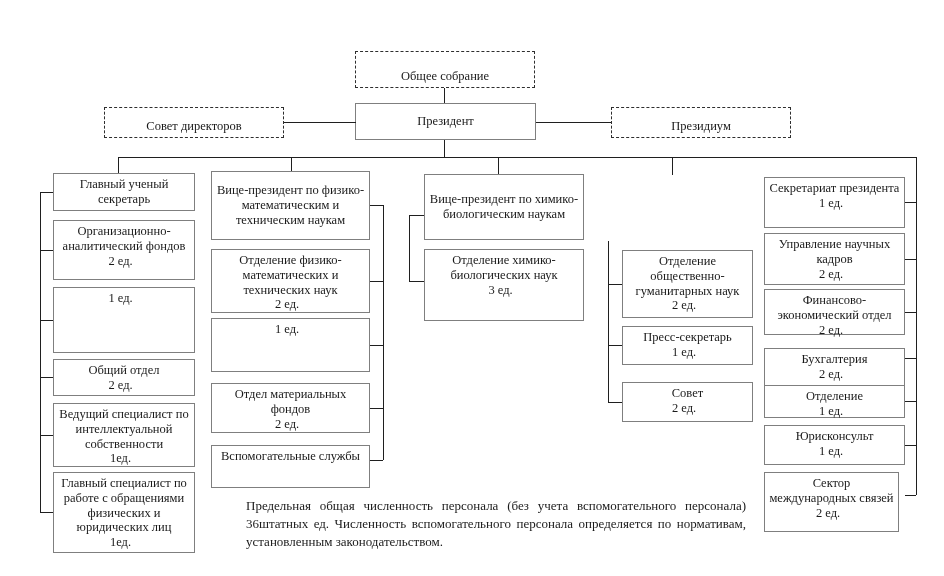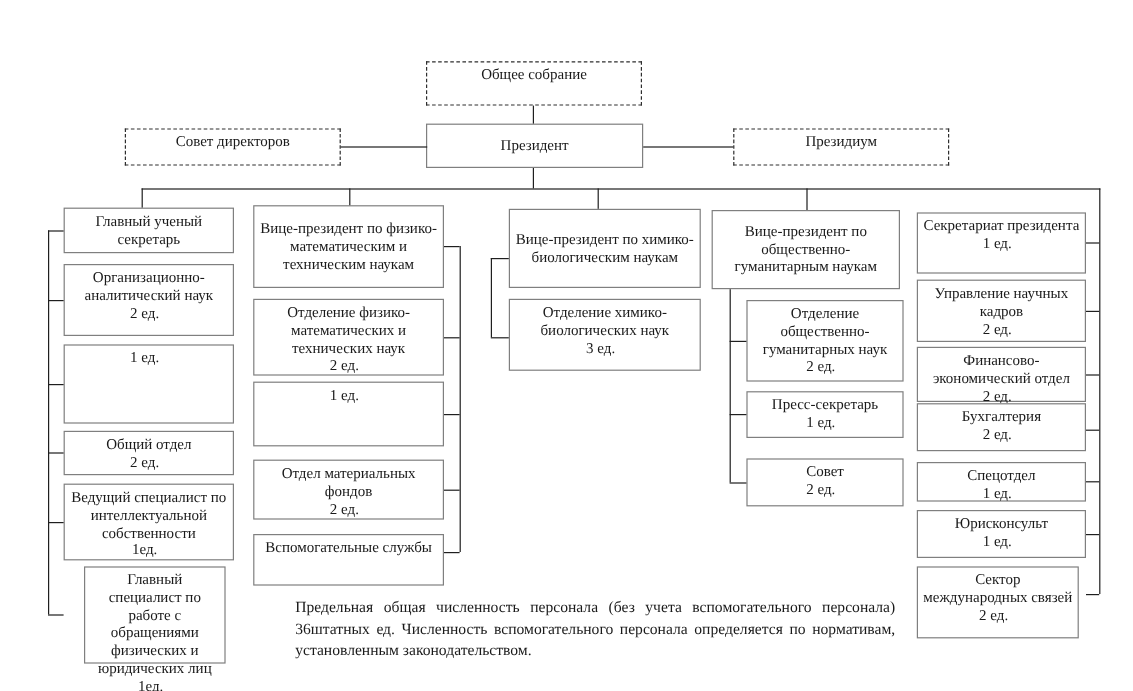--- a/index.html
+++ b/index.html
@@ -2,21 +2,21 @@
 <html><head>
 <meta charset="utf-8">
 <style>
   html,body{margin:0;padding:0;background:#fff;}
   #stage{position:relative;width:944px;height:576px;background:#ffffff;overflow:hidden;
          font-family:"Liberation Serif", serif;color:#1a1a1a;}
   .box{position:absolute;border:1px solid #7f7f7f;background:#fff;box-sizing:border-box;
        display:flex;flex-direction:column;justify-content:flex-start;
        padding:3px 4px;font-size:12.5px;line-height:1.18;text-align:center;}
   .ctr{justify-content:center;}
-  .dashed{border:1.5px dashed #2e2e2e;justify-content:flex-start;}
+  .dashed{border:1.5px dashed #2e2e2e;justify-content:flex-end;}
   .bt{width:100%;}
   .bc{width:100%;text-align:center;padding-right:7px;box-sizing:border-box;font-family:Liberation Serif, serif;}
   .hl,.vl{position:absolute;background:#1f1f1f;}
   .hl{height:1px;}
   .vl{width:1px;}
   .note{position:absolute;left:246px;top:497px;width:500px;margin:0;
         font-size:13px;line-height:1.4;text-align:justify;color:#1a1a1a;}
 </style>
 </head>
 <body>
@@ -33,35 +33,35 @@
     <div class="bt">Президент</div>
   </div>
   <div class="box dashed" style="left:611px;top:107px;width:180px;height:31px">
     <div class="bt">Президиум</div>
   </div>
 
   <div class="box ctr" style="left:53px;top:173px;width:142px;height:38px">
     <div class="bt">Главный ученый секретарь</div>
   </div>
   <div class="box" style="left:53px;top:220px;width:142px;height:60px">
-    <div class="bt">Организационно-аналитический наук</div>
+    <div class="bt">Организационно-аналитический фондов</div>
     <div class="bc">2 ед.</div>
   </div>
   <div class="box" style="left:53px;top:287px;width:142px;height:66px">
     <div class="bc">1 ед.</div>
   </div>
   <div class="box" style="left:53px;top:359px;width:142px;height:37px">
     <div class="bt">Общий отдел</div>
     <div class="bc">2 ед.</div>
   </div>
   <div class="box" style="left:53px;top:403px;width:142px;height:64px">
     <div class="bt">Ведущий специалист по интеллектуальной собственности</div>
     <div class="bc">1ед.</div>
   </div>
-  <div class="box" style="left:70px;top:472px;width:118px;height:81px">
+  <div class="box" style="left:53px;top:472px;width:142px;height:81px">
     <div class="bt">Главный специалист по работе с обращениями физических и юридических лиц</div>
     <div class="bc">1ед.</div>
   </div>
 
   <div class="box ctr" style="left:211px;top:171px;width:159px;height:69px">
     <div class="bt">Вице-президент по физико-математическим и техническим наукам</div>
   </div>
   <div class="box" style="left:211px;top:249px;width:159px;height:64px">
     <div class="bt">Отделение физико-математических и технических наук</div>
     <div class="bc">2 ед.</div>
@@ -73,28 +73,25 @@
     <div class="bt">Отдел материальных фондов</div>
     <div class="bc">2 ед.</div>
   </div>
   <div class="box" style="left:211px;top:445px;width:159px;height:43px">
     <div class="bt">Вспомогательные службы</div>
   </div>
 
   <div class="box ctr" style="left:424px;top:174px;width:160px;height:66px">
     <div class="bt">Вице-президент по химико-биологическим наукам</div>
   </div>
-  <div class="box" style="left:424px;top:249px;width:160px;height:60px">
+  <div class="box" style="left:424px;top:249px;width:160px;height:72px">
     <div class="bt">Отделение химико-биологических наук</div>
     <div class="bc">3 ед.</div>
   </div>
 
-  <div class="box ctr" style="left:593px;top:175px;width:157px;height:66px">
-    <div class="bt">Вице-президент по общественно-гуманитарным наукам</div>
-  </div>
   <div class="box" style="left:622px;top:250px;width:131px;height:68px">
     <div class="bt">Отделение общественно-гуманитарных наук</div>
     <div class="bc">2 ед.</div>
   </div>
   <div class="box" style="left:622px;top:326px;width:131px;height:39px">
     <div class="bt">Пресс-секретарь</div>
     <div class="bc">1 ед.</div>
   </div>
   <div class="box" style="left:622px;top:382px;width:131px;height:40px">
     <div class="bt">Совет</div>
@@ -106,26 +103,26 @@
     <div class="bc">1 ед.</div>
   </div>
   <div class="box" style="left:764px;top:233px;width:141px;height:52px">
     <div class="bt">Управление научных кадров</div>
     <div class="bc">2 ед.</div>
   </div>
   <div class="box" style="left:764px;top:289px;width:141px;height:46px">
     <div class="bt">Финансово-экономический отдел</div>
     <div class="bc">2 ед.</div>
   </div>
-  <div class="box" style="left:764px;top:336px;width:141px;height:40px">
+  <div class="box" style="left:764px;top:348px;width:141px;height:40px">
     <div class="bt">Бухгалтерия</div>
     <div class="bc">2 ед.</div>
   </div>
   <div class="box" style="left:764px;top:385px;width:141px;height:33px">
-    <div class="bt">Спецотдел</div>
+    <div class="bt">Отделение</div>
     <div class="bc">1 ед.</div>
   </div>
   <div class="box" style="left:764px;top:425px;width:141px;height:40px">
     <div class="bt">Юрисконсульт</div>
     <div class="bc">1 ед.</div>
   </div>
   <div class="box" style="left:764px;top:472px;width:135px;height:60px">
     <div class="bt">Сектор международных связей</div>
     <div class="bc">2 ед.</div>
   </div>

